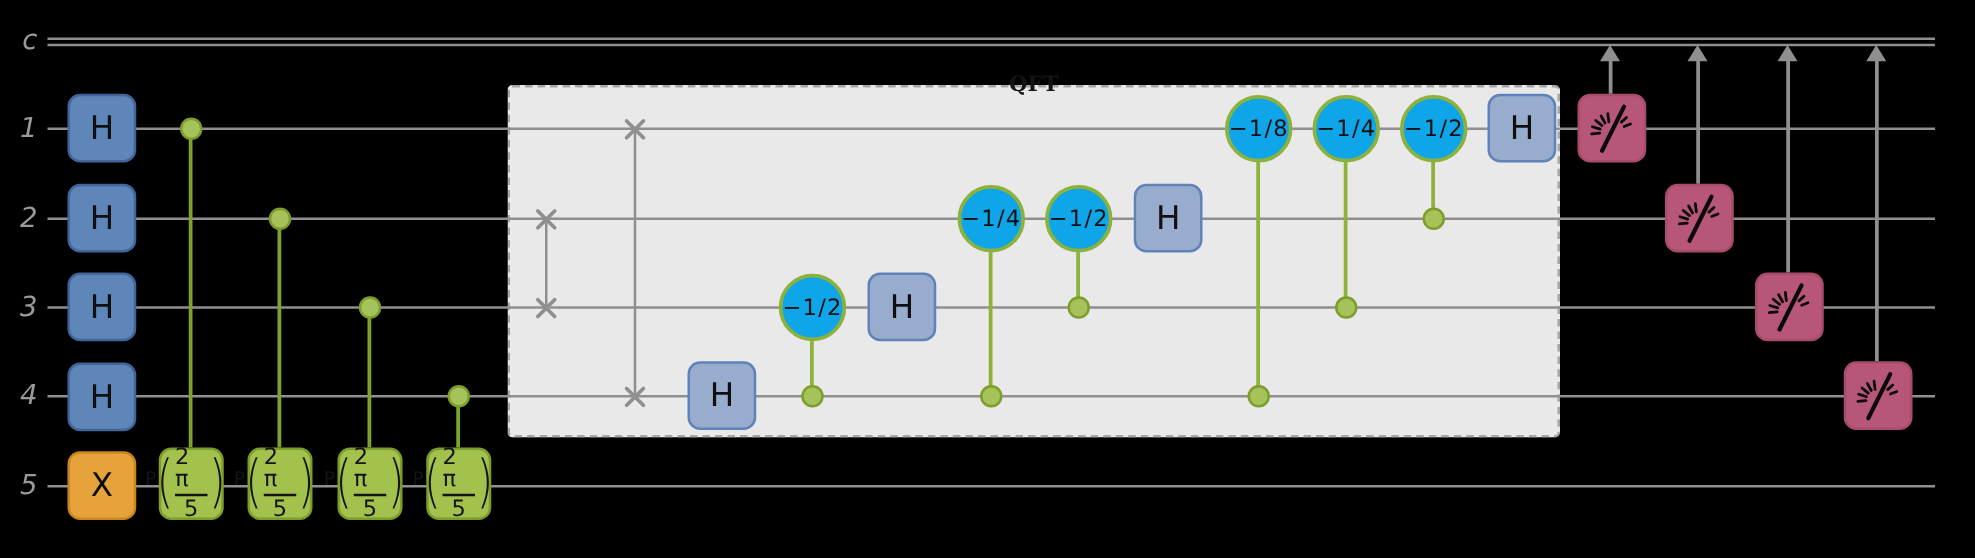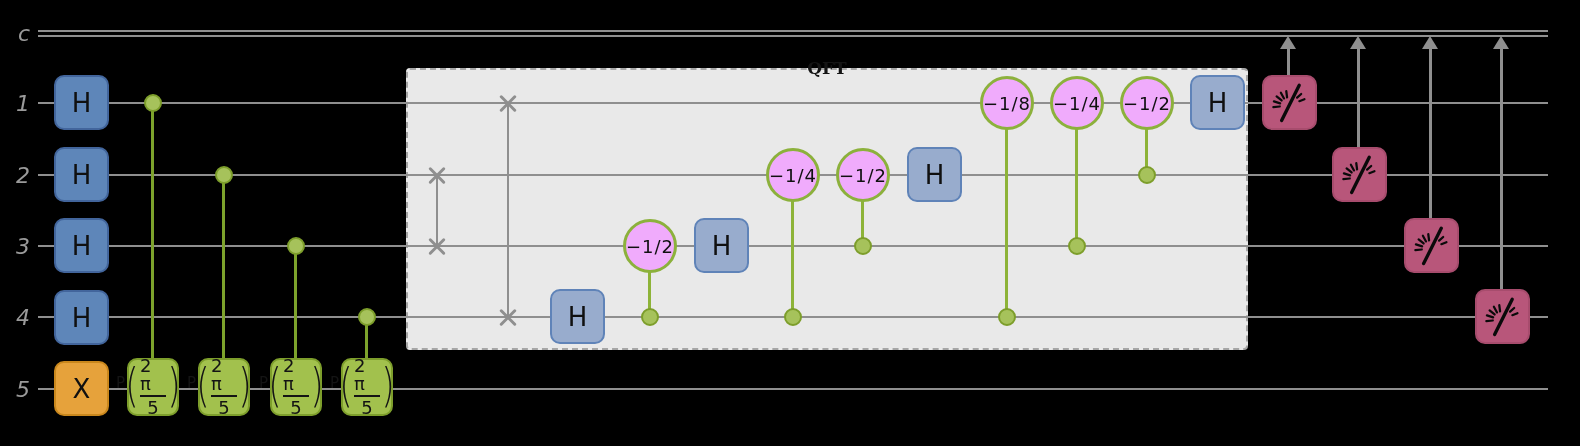--- a/index.html
+++ b/index.html
@@ -24,21 +24,21 @@
          font-family:"DejaVu Sans",sans-serif;transform:scaleX(.75);}
   .frac{display:flex;flex-direction:column;align-items:center;line-height:1;margin:0 -1px;}
   .frac .num{font-size:18px;}
   .frac .bar{width:26px;height:2px;background:#141414;margin:2px 0;}
   .frac .den{font-size:18px;}
   .dot{position:absolute;box-sizing:border-box;width:18px;height:18px;border-radius:50%;
        background:#a6c25b;border:2px solid #7d9e2b;z-index:5;}
   .vline{position:absolute;width:3px;background:#7da32c;z-index:3;}
   .gvline{position:absolute;width:3px;background:#8db338;z-index:3;}
   .pcircle{position:absolute;box-sizing:border-box;width:54px;height:54px;border-radius:50%;
-           background:#f0abfc;border:3px solid #8cb13c;display:flex;align-items:center;
+           background:#0ea5e9;border:3px solid #8cb13c;display:flex;align-items:center;
            justify-content:center;font-size:18px;letter-spacing:1px;color:#101010;z-index:4;}
   .qftbox{position:absolute;box-sizing:border-box;left:406px;top:68px;width:842px;height:282px;
           background:#e9e9e9;border:2px dashed #a6a6a6;border-radius:4px;z-index:1;}
   .qftlabel{position:absolute;left:800px;top:68px;width:54px;text-align:center;
             transform:translateY(-50%);font-family:"DejaVu Serif",serif;font-weight:600;
             font-size:17px;color:#141414;z-index:2;}
   .cross{position:absolute;width:22px;height:22px;z-index:3;}
   .cross::before,.cross::after{content:"";position:absolute;left:0;top:9.5px;width:22px;height:3px;
            background:#8f8f8f;border-radius:2px;}
   .cross::before{transform:rotate(45deg);}

